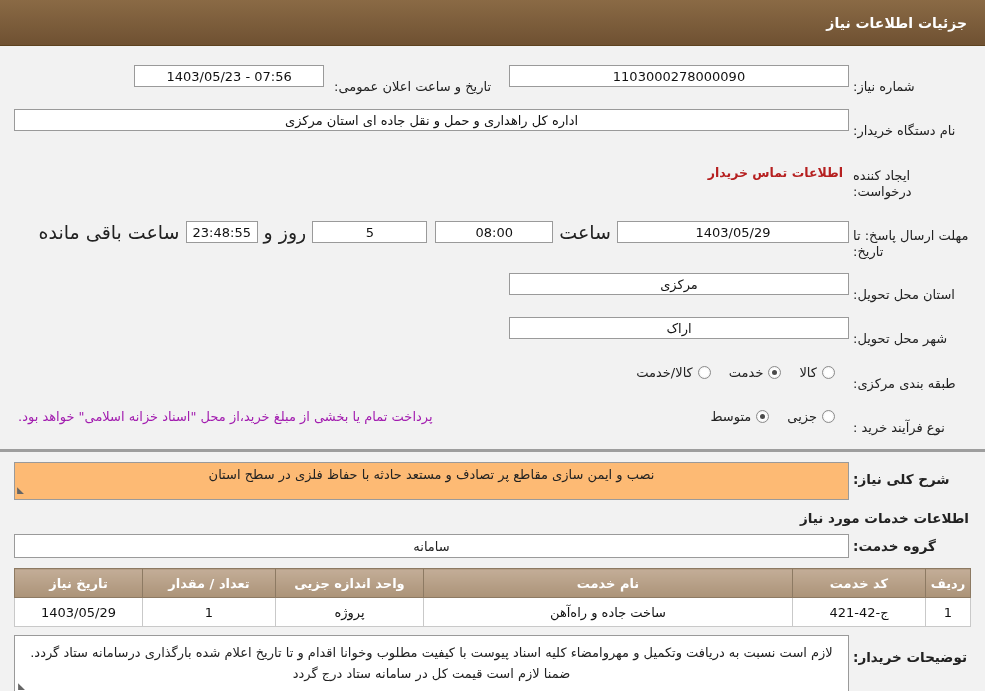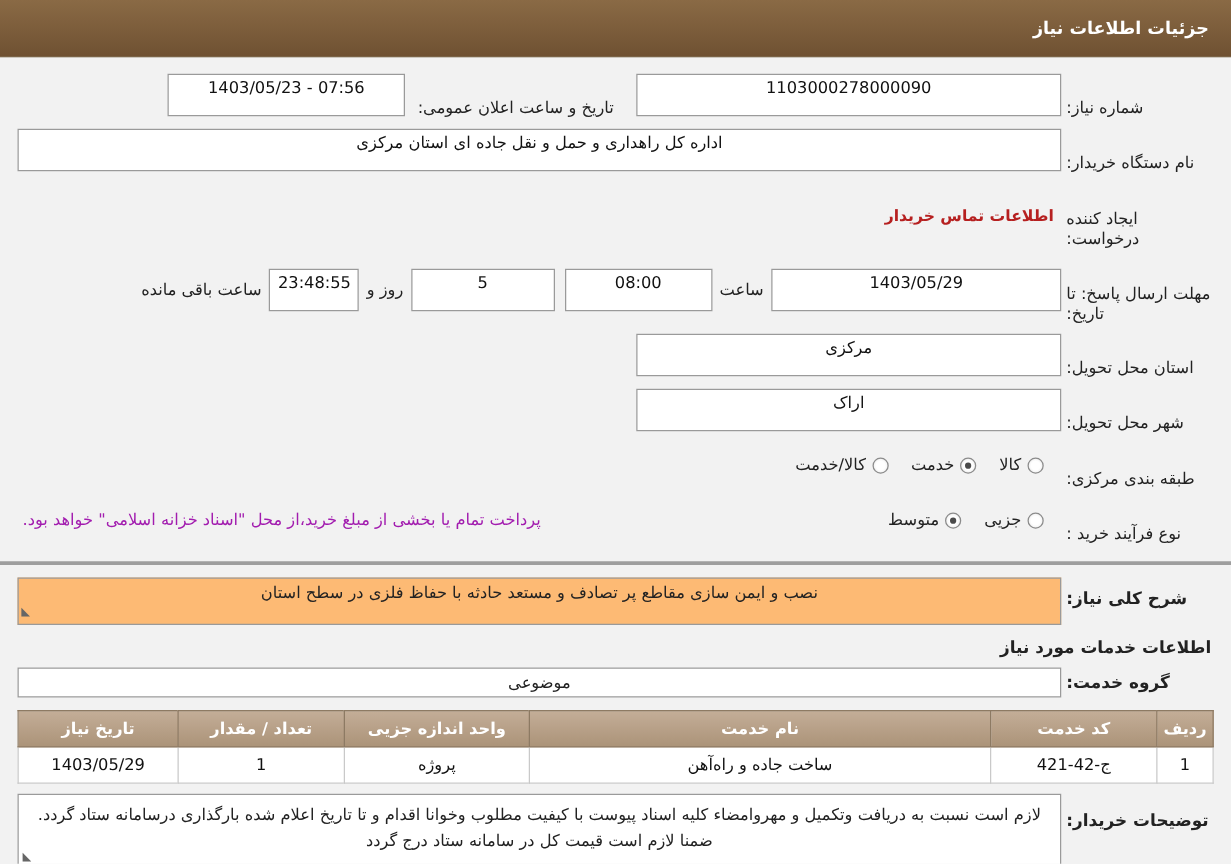--- a/index.html
+++ b/index.html
@@ -68,34 +68,34 @@
     width:118px;
     flex:0 0 118px;
     padding-left:4px;
     line-height:1.25;
     margin-top:23px;
   }
   .lbl.two-line{line-height:1.2;}
   .fld{
     background:#fff;
     border:1px solid #9a9a9a;
-    height:34px;
+    height:22px;
     line-height:22px;
     padding:0 6px;
     font-size:13px;
     color:#111;
     box-sizing:border-box;
     text-align:center;
     overflow:hidden;
     white-space:nowrap;
   }
   .fld.ltr{direction:ltr;}
   .fld-wide{flex:1 1 auto;}
   .sp{width:8px;flex:0 0 8px;}
-  .static-txt{font-size:13px;padding:0 6px;white-space:nowrap;}
+  .static-txt{font-size:19px;padding:0 6px;white-space:nowrap;}
   .link{color:#b62020;font-weight:bold;font-size:12.5px;cursor:pointer;}
   
   .radio-wrap{display:flex;align-items:center;gap:5px;margin-left:18px;}
   .radio{
     width:13px;height:13px;border-radius:50%;
     border:1px solid #8b8b8b;
     background:radial-gradient(#ffffff 45%, #e4e4e4 100%);
     display:inline-block;position:relative;
     box-sizing:border-box;
   }
@@ -301,21 +301,21 @@
     <div class="textarea">
       <span>نصب و ایمن سازی مقاطع پر تصادف و مستعد حادثه با حفاظ فلزی در سطح استان</span>
       <span class="grip">◢</span>
     </div>
   </div>
 
   <div class="section-title">اطلاعات خدمات مورد نیاز</div>
 
   <div class="svc-row">
     <div class="svc-lbl">گروه خدمت:</div>
-    <div class="svc-fld">موضوعی</div>
+    <div class="svc-fld">سامانه</div>
   </div>
 
   <table class="grid">
     <thead>
       <tr>
         <th style="width:42px;">ردیف</th>
         <th style="width:130px;">کد خدمت</th>
         <th>نام خدمت</th>
         <th style="width:145px;">واحد اندازه جزیی</th>
         <th style="width:130px;">تعداد / مقدار</th>

